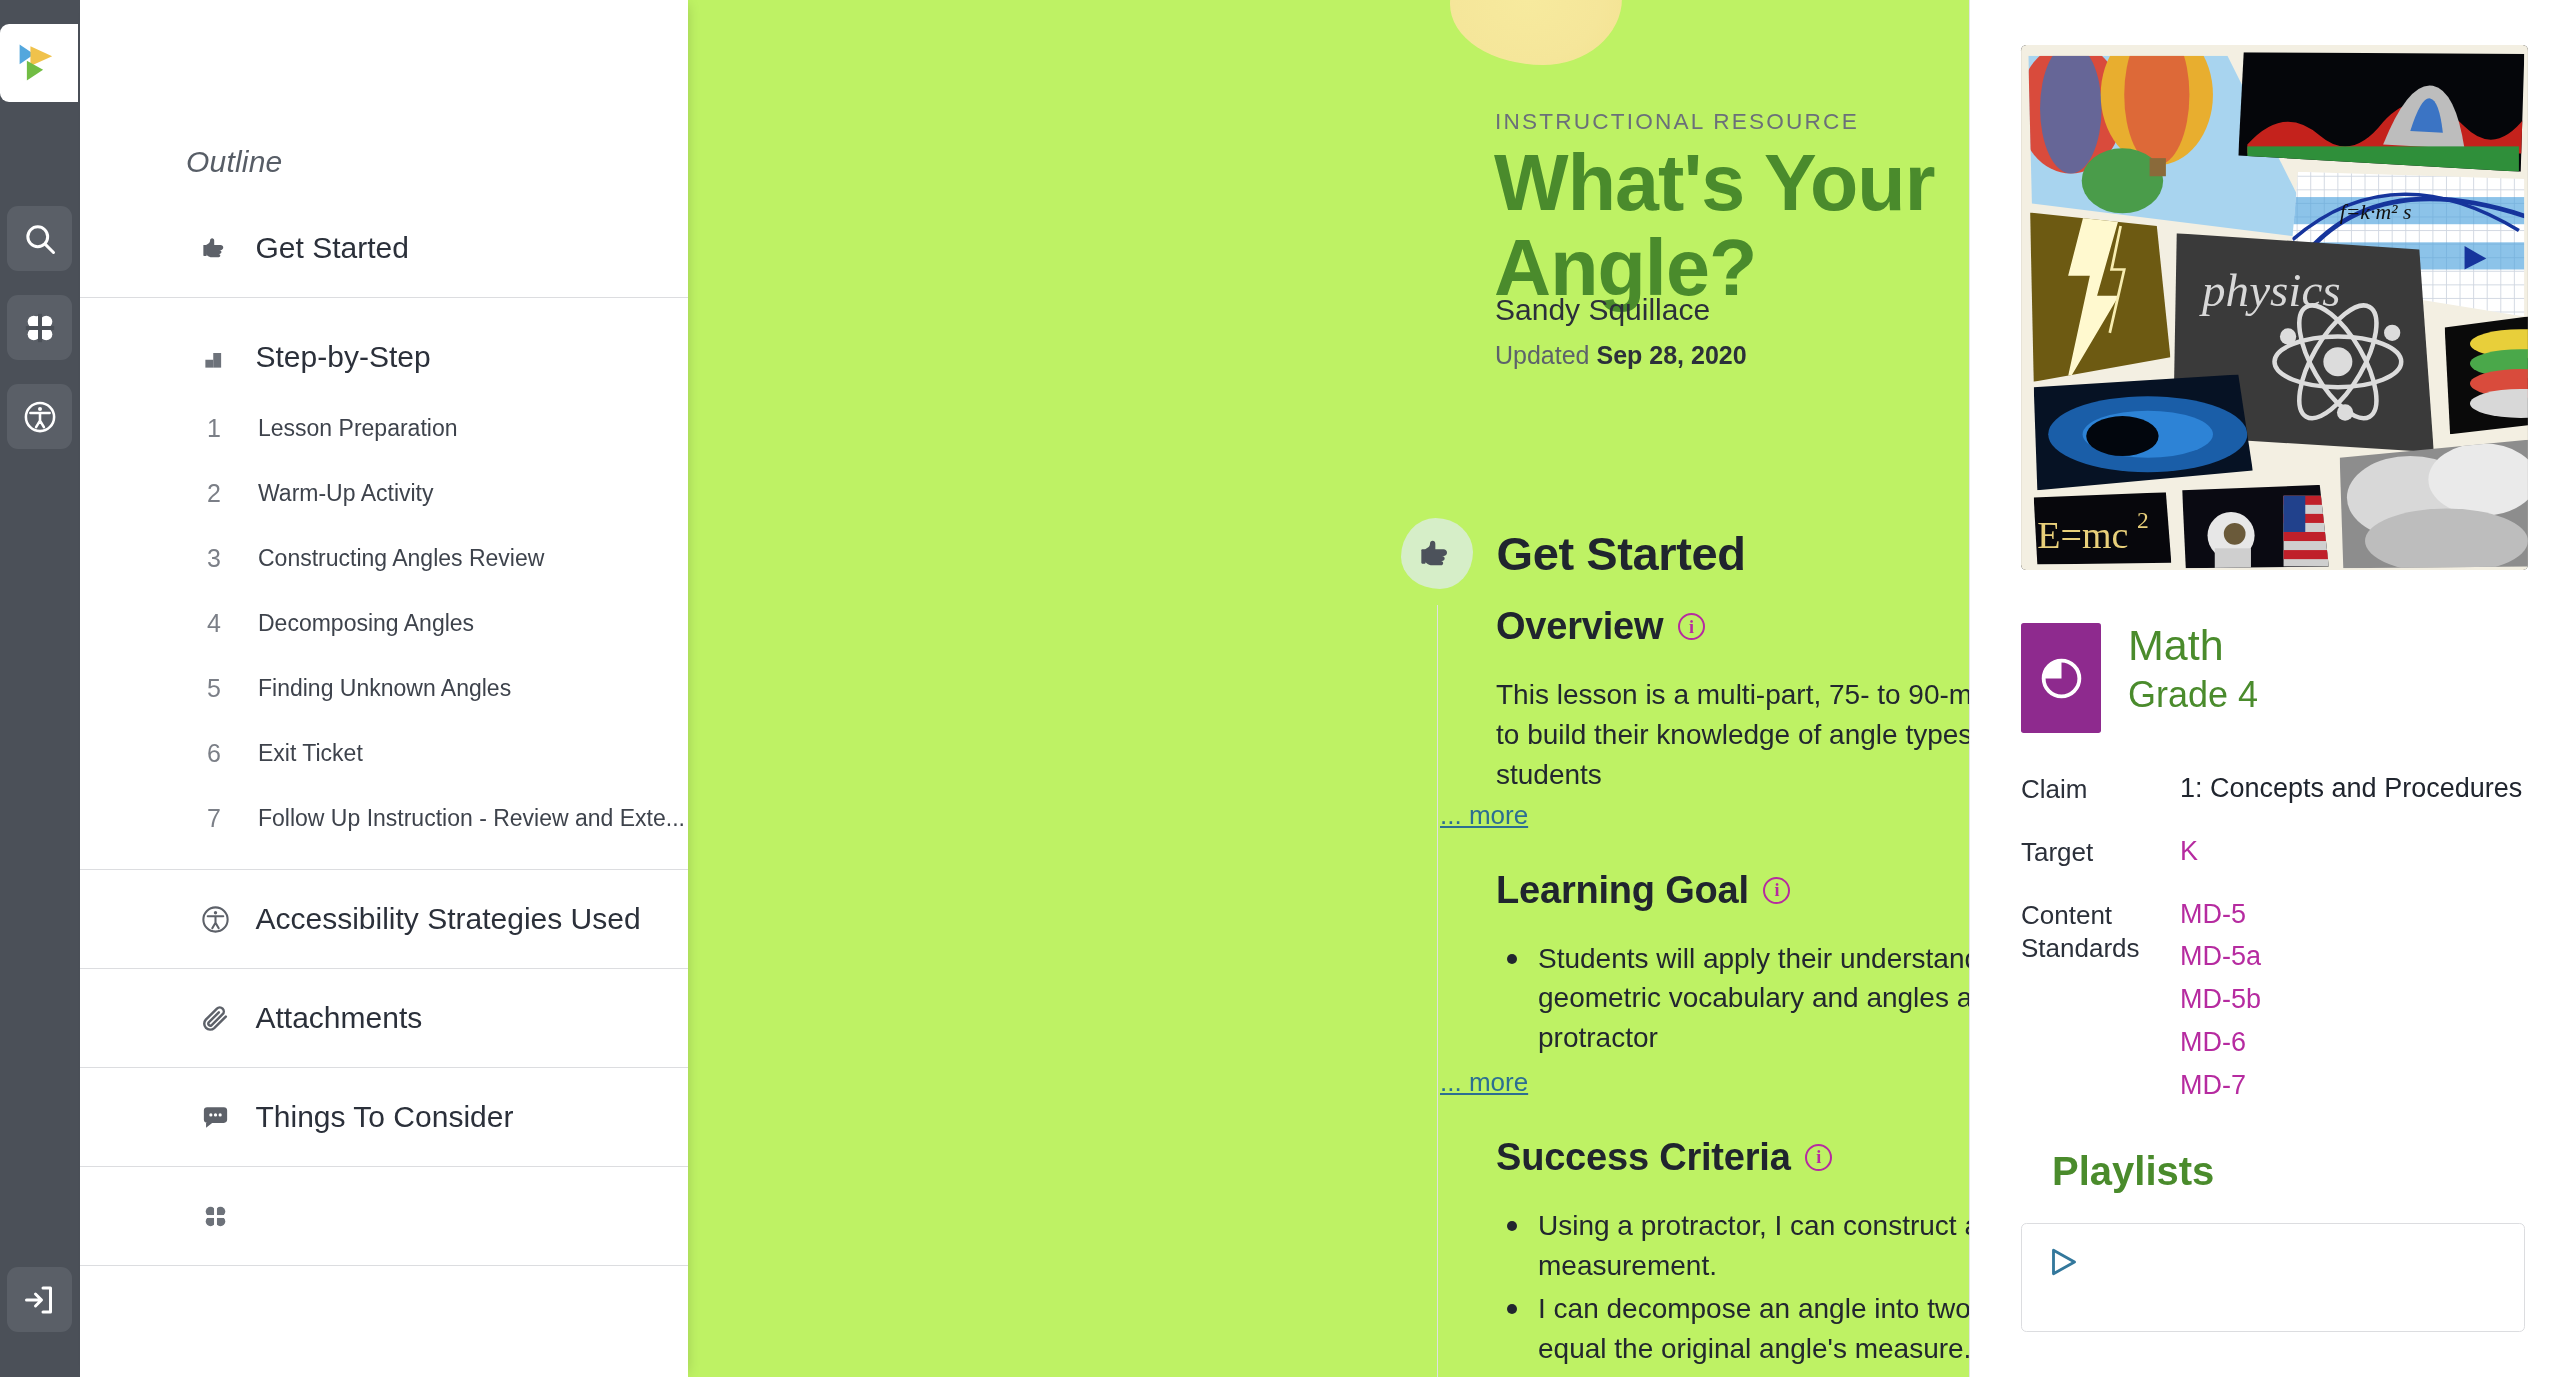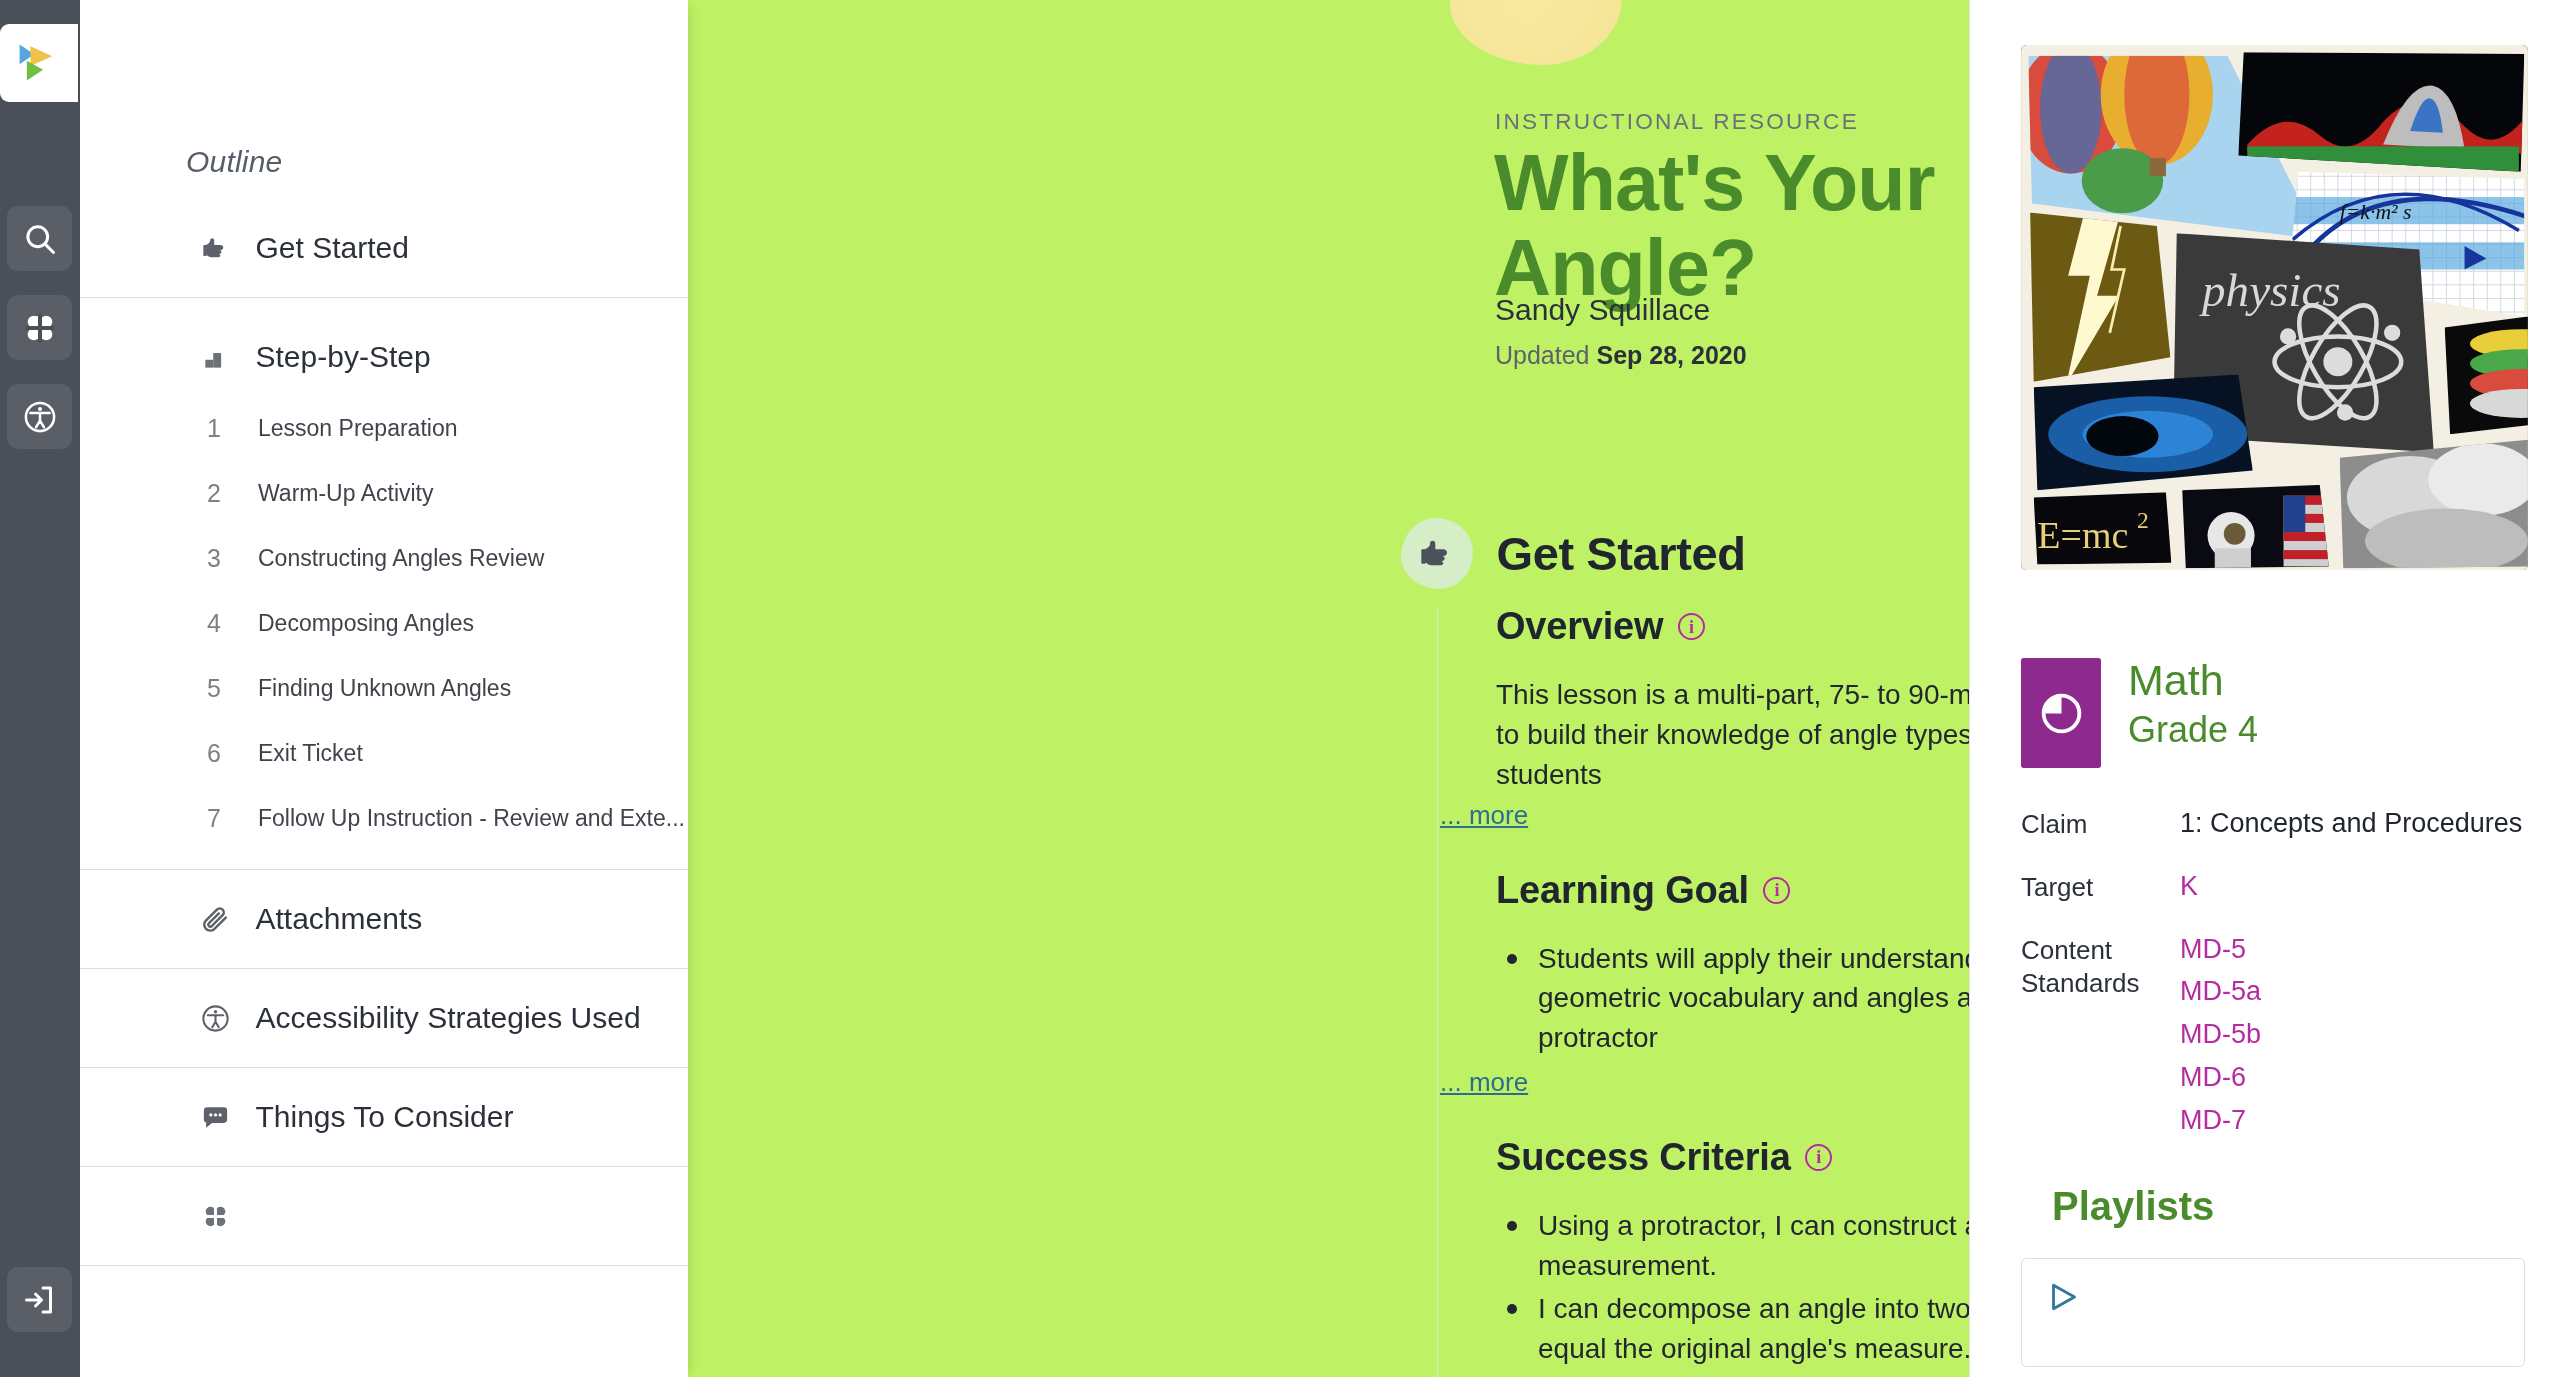--- a/index.html
+++ b/index.html
@@ -274,21 +274,21 @@
   }
   .hero {
     width: 507px;
     height: 525px;
     border-radius: 5.4px;
     overflow: hidden;
     position: relative;
     background: #111;
   }
   .subj {
-    margin-top: 88px;
+    margin-top: 53px;
     display: flex;
     gap: 27px;
     align-items: flex-start;
   }
   .subj-ico {
     width: 80px;
     height: 110px;
     background: #8e2a8e;
     border-radius: 2.7px;
     display: flex;
@@ -465,38 +465,38 @@
       </div>
       <div class="ol-sub">
         <span class="ol-num">7</span>
         <span class="ol-subtext">Follow Up Instruction - Review and Exte...</span>
       </div>
     </div>
 
     <div class="ol-group">
       <div class="ol-row">
         <span class="ol-icon">
-          <svg width="31" height="31" viewBox="0 0 24 24" fill="none" stroke="#5d6169" stroke-width="1.9" stroke-linecap="round">
-            <path d="M20 10.5 11 19.4a4.6 4.6 0 0 1-6.5-6.5l8.6-8.6a3.1 3.1 0 0 1 4.4 4.4l-8.6 8.6a1.6 1.6 0 0 1-2.2-2.2l7.9-7.9"></path>
-          </svg>
-        </span>
-        <span class="ol-label">Attachments</span>
-      </div>
-    </div>
-
-    <div class="ol-group">
-      <div class="ol-row">
-        <span class="ol-icon">
           <svg width="31" height="31" viewBox="0 0 24 24" fill="none" stroke="#5d6169" stroke-width="1.6">
             <circle cx="12" cy="12" r="9.4"></circle>
             <circle cx="12" cy="6.8" r="1.3" fill="#5d6169" stroke="none"></circle>
             <path d="M6 9.5h12M12 9.5v5M12 14.5l-2.5 4.2M12 14.5l2.5 4.2" stroke-linecap="round"></path>
           </svg>
         </span>
         <span class="ol-label">Accessibility Strategies Used</span>
+      </div>
+    </div>
+
+    <div class="ol-group">
+      <div class="ol-row">
+        <span class="ol-icon">
+          <svg width="31" height="31" viewBox="0 0 24 24" fill="none" stroke="#5d6169" stroke-width="1.9" stroke-linecap="round">
+            <path d="M20 10.5 11 19.4a4.6 4.6 0 0 1-6.5-6.5l8.6-8.6a3.1 3.1 0 0 1 4.4 4.4l-8.6 8.6a1.6 1.6 0 0 1-2.2-2.2l7.9-7.9"></path>
+          </svg>
+        </span>
+        <span class="ol-label">Attachments</span>
       </div>
     </div>
 
     <div class="ol-group">
       <div class="ol-row">
         <span class="ol-icon">
           <svg width="31" height="31" viewBox="0 0 24 24" fill="#5d6169">
             <path d="M3 6.4C3 5 4.1 4 5.5 4h13C19.9 4 21 5 21 6.4v7.4c0 1.4-1.1 2.4-2.5 2.4H9.4L4.7 20v-3.8H5.5C4.1 16.2 3 15.2 3 13.8z"></path>
             <circle cx="8.4" cy="10" r="1.25" fill="#ffffff"></circle>
             <circle cx="12" cy="10" r="1.25" fill="#ffffff"></circle>

